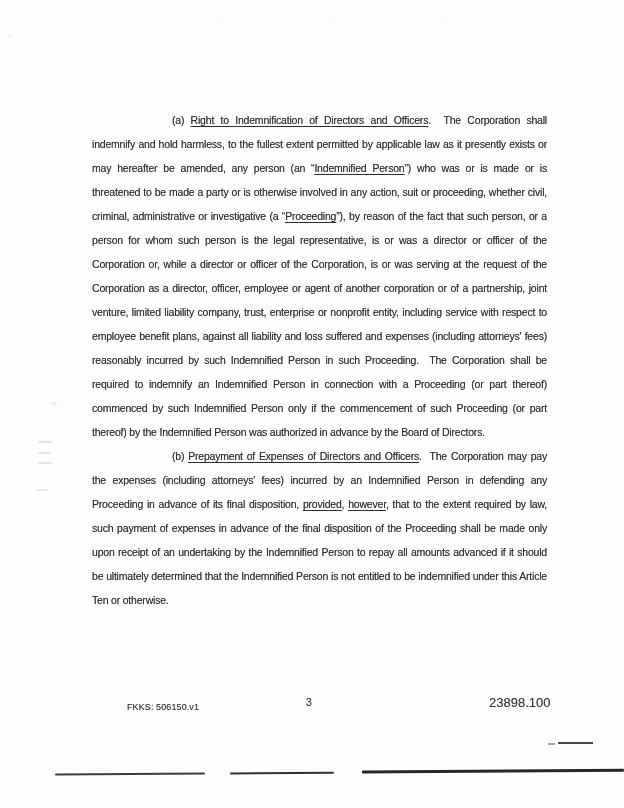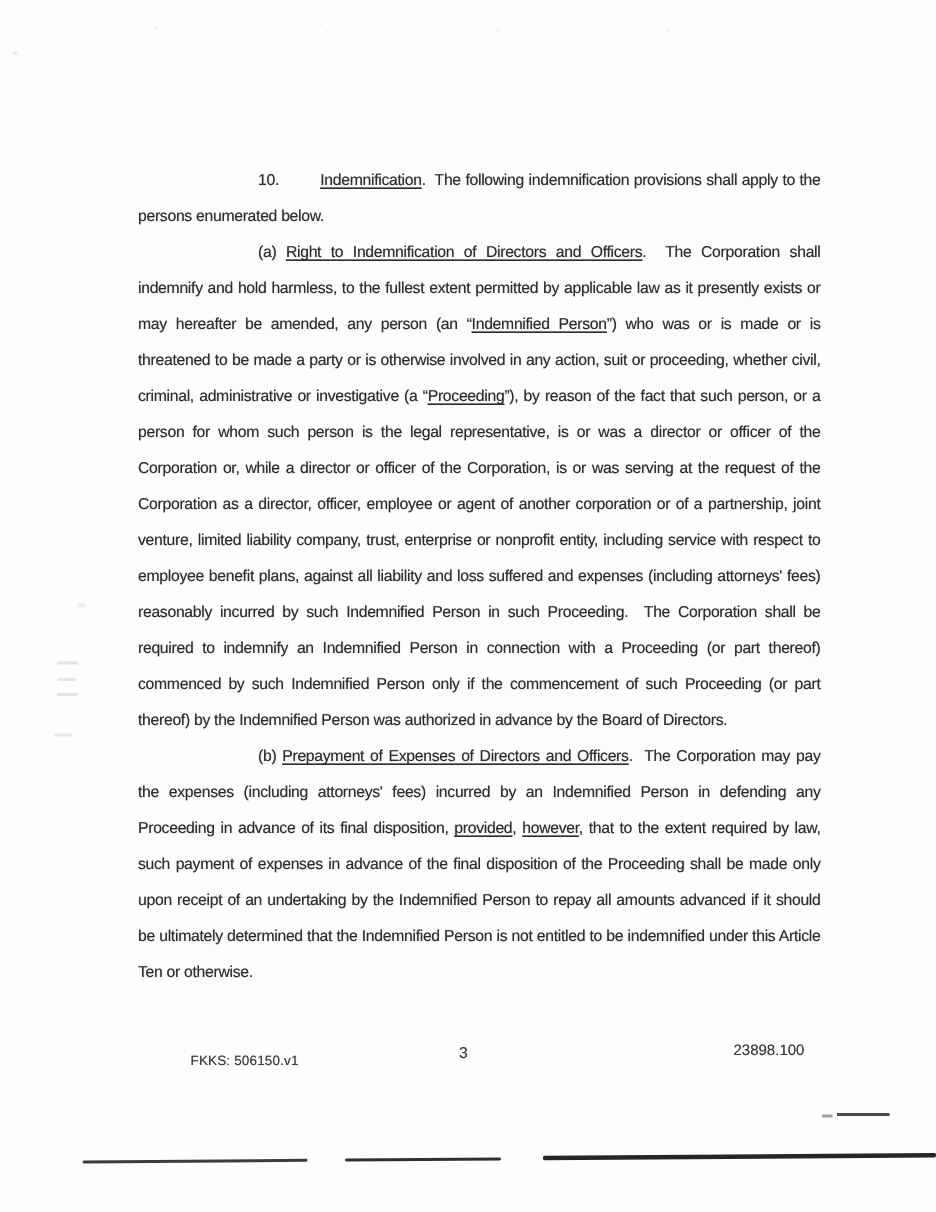--- a/index.html
+++ b/index.html
@@ -24,21 +24,21 @@
     letter-spacing: -0.2px;
     text-align: justify;
     text-shadow: 0 0 0.6px rgba(45,45,45,0.55);
   }
   .para { margin: 0; text-indent: 80px; }
   .para .u { text-decoration: underline; text-underline-offset: 2px; text-decoration-thickness: 1px; }
   
   .footer-item { position: absolute; color: #383838; text-shadow: 0 0 0.5px rgba(50,50,50,0.5); }
   .footer-doc-id   { left: 127px; top: 702px; font-size: 9px;   letter-spacing: 0.1px; text-align: center; }
   .footer-page-num { left: 306px; top: 696px; font-size: 10.5px; }
-  .footer-matter   { left: 489px; top: 695px; font-size: 10px; }
+  .footer-matter   { left: 489px; top: 695px; font-size: 13px; }
   
   .artifact { position: absolute; background: #1c1c1c; }
   .bottom-line-group {
     position: absolute; left: 0; top: 773px; width: 624px; height: 4px;
     transform: rotate(-0.4deg); transform-origin: left center;
   }
   .bl-seg { position: absolute; top: 1px; height: 2px; background: #1a1a1a; border-radius: 1px; }
   .bl-seg.s1 { left: 55px;  width: 150px; opacity: 0.85; }
   .bl-seg.s2 { left: 230px; width: 104px; opacity: 0.9; }
   .bl-seg.s3 { left: 362px; width: 262px; height: 3px; top: 0; opacity: 0.95; }
@@ -67,21 +67,20 @@
   <div class="speck sp3"></div>
   <div class="speck sp4"></div>
   <div class="speck sp5"></div>
   <div class="edge-mark em1"></div>
   <div class="edge-mark em2"></div>
   <div class="edge-mark em3"></div>
   <div class="edge-mark em4"></div>
   <div class="edge-mark em5"></div>
 
   <div class="doc-body">
-    <p class="para"><span>10.&nbsp;&nbsp;&nbsp;&nbsp;&nbsp;&nbsp;&nbsp;&nbsp;&nbsp;</span><span class="u">Indemnification</span><span>.&nbsp; The following indemnification provisions shall apply to the persons enumerated below.</span></p>
     <p class="para"><span>(a) </span><span class="u">Right to Indemnification of Directors and Officers</span><span>.&nbsp; The Corporation shall indemnify and hold harmless, to the fullest extent permitted by applicable law as it presently exists or may hereafter be amended, any person (an “</span><span class="u">Indemnified Person</span><span>”) who was or is made or is threatened to be made a party or is otherwise involved in any action, suit or proceeding, whether civil, criminal, administrative or investigative (a “</span><span class="u">Proceeding</span><span>”), by reason of the fact that such person, or a person for whom such person is the legal representative, is or was a director or officer of the Corporation or, while a director or officer of the Corporation, is or was serving at the request of the Corporation as a director, officer, employee or agent of another corporation or of a partnership, joint venture, limited liability company, trust, enterprise or nonprofit entity, including service with respect to employee benefit plans, against all liability and loss suffered and expenses (including attorneys' fees) reasonably incurred by such Indemnified Person in such Proceeding.&nbsp; The Corporation shall be required to indemnify an Indemnified Person in connection with a Proceeding (or part thereof) commenced by such Indemnified Person only if the commencement of such Proceeding (or part thereof) by the Indemnified Person was authorized in advance by the Board of Directors.</span></p>
     <p class="para"><span>(b) </span><span class="u">Prepayment of Expenses of Directors and Officers</span><span>.&nbsp; The Corporation may pay the expenses (including attorneys' fees) incurred by an Indemnified Person in defending any Proceeding in advance of its final disposition, </span><span class="u">provided</span><span>, </span><span class="u">however</span><span>, that to the extent required by law, such payment of expenses in advance of the final disposition of the Proceeding shall be made only upon receipt of an undertaking by the Indemnified Person to repay all amounts advanced if it should be ultimately determined that the Indemnified Person is not entitled to be indemnified under this Article Ten or otherwise.</span></p>
   </div>
 
   <span class="footer-item footer-doc-id">FKKS: 506150.v1</span>
   <span class="footer-item footer-page-num">3</span>
   <span class="footer-item footer-matter">23898.100</span>
 
   <div class="artifact dash-a"></div>
   <div class="artifact dash-b"></div>

